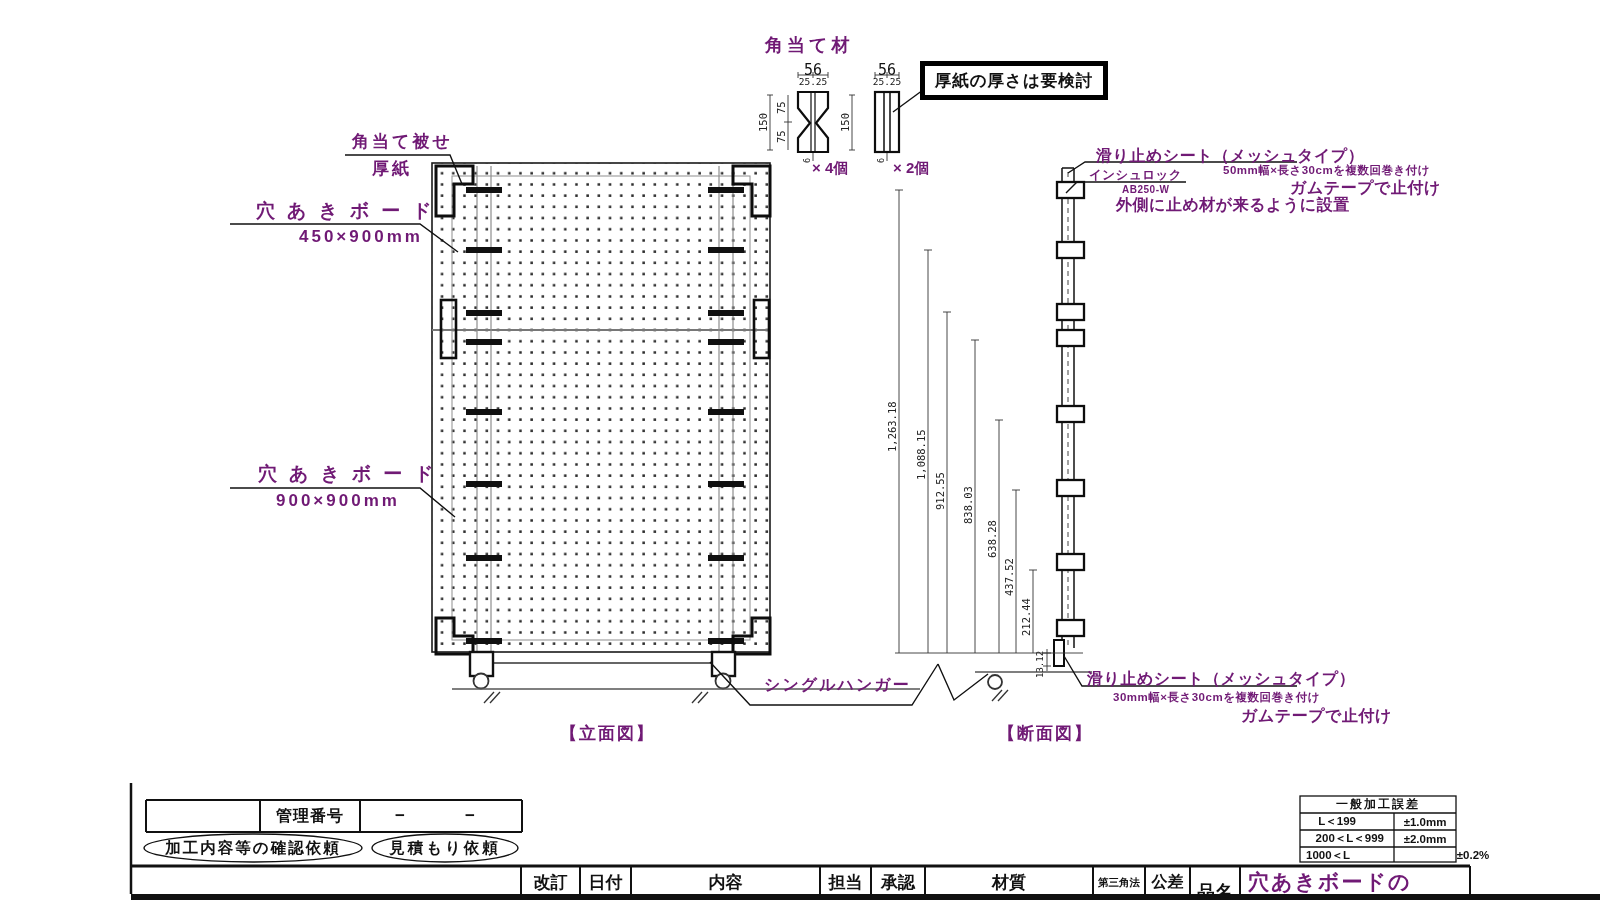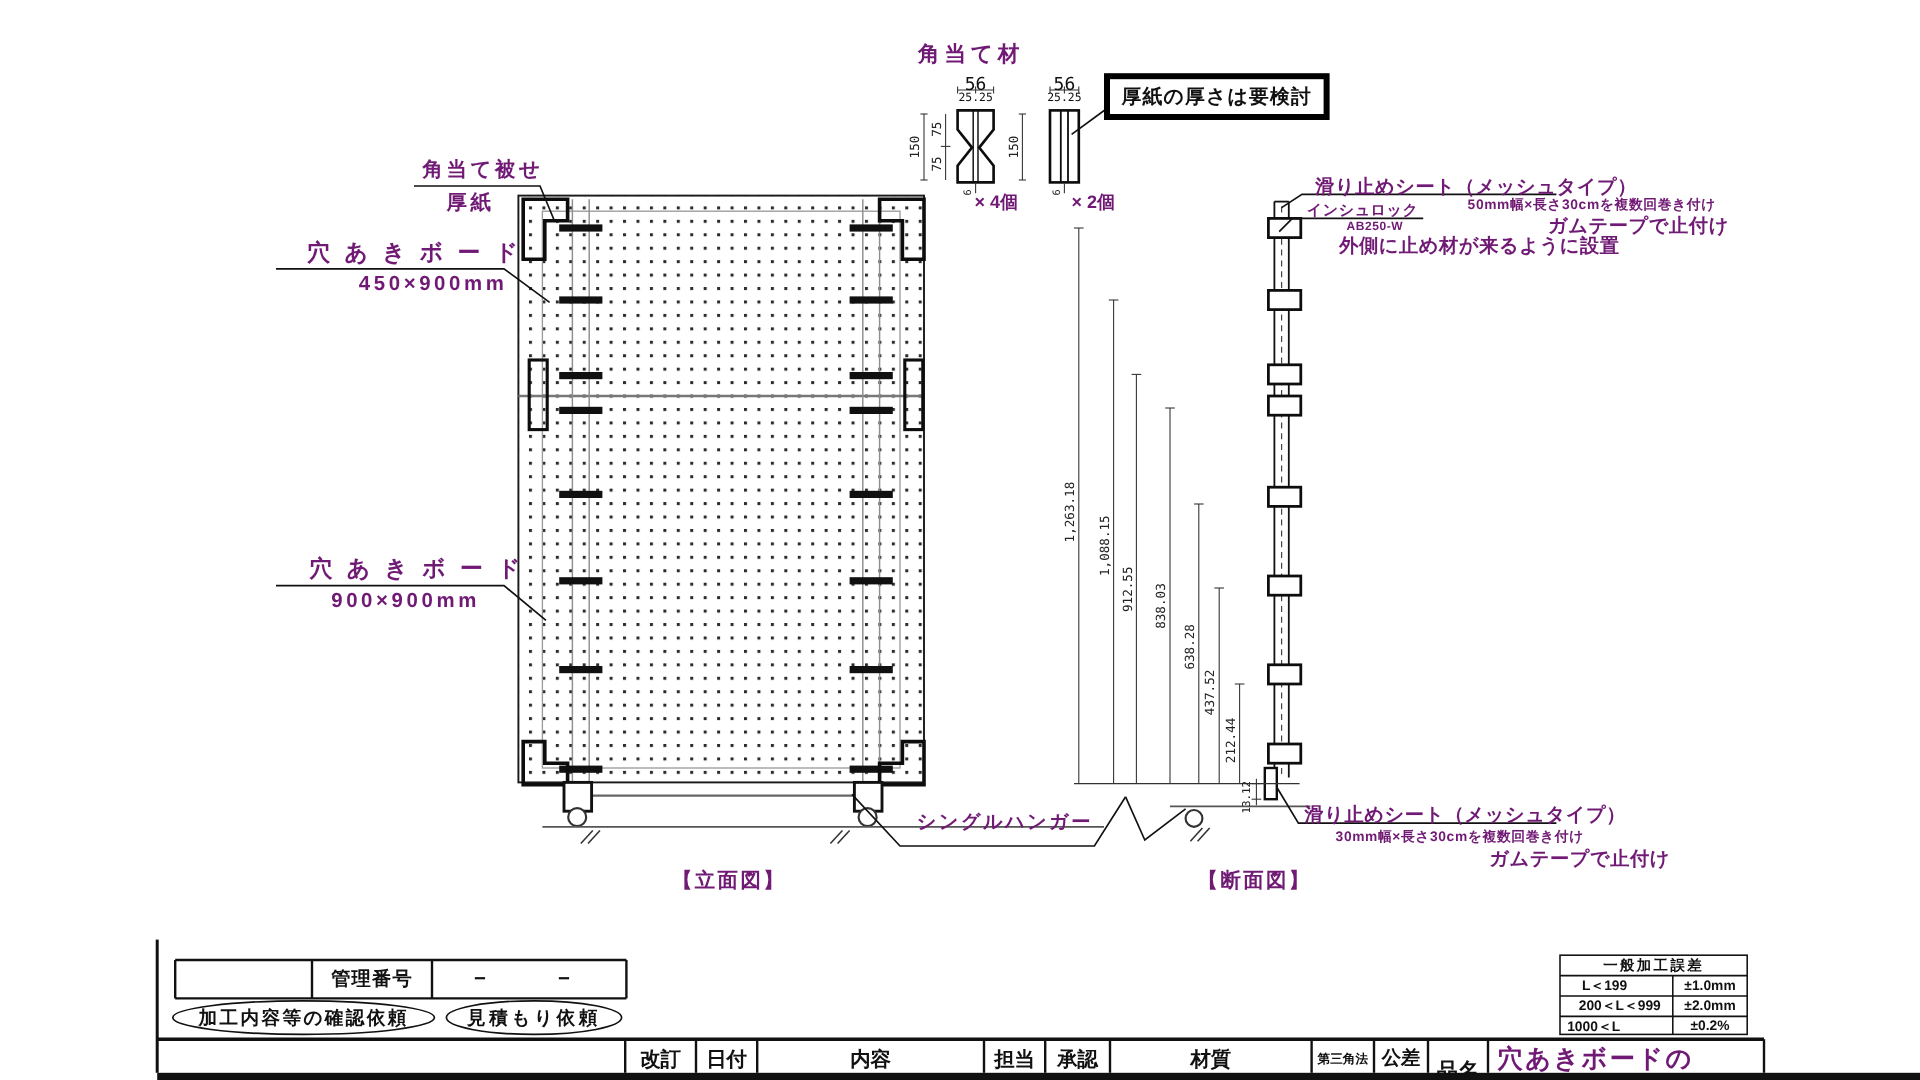--- a/index.html
+++ b/index.html
@@ -272,15 +272,15 @@
 <div class="c jp" style="left:1145px;top:869px;width:45px;height:26px;font-size:16px;">公差</div>
 <div class="c jp" style="left:1190px;top:881px;width:50px;height:22px;font-size:18px;">品名</div>
 <span class="t jp" style="left:1248px;top:868px;font-size:21px;letter-spacing:2px;">穴あきボードの</span>
 
 <div class="c jp" style="left:1300px;top:797px;width:156px;height:15px;font-size:12px;letter-spacing:2px;">一般加工誤差</div>
 <div class="c jp" style="left:1272px;top:814px;width:84px;height:15px;font-size:11.5px;justify-content:flex-end;">L＜199</div>
 <div class="c jp" style="left:1394px;top:814px;width:62px;height:15px;font-size:11.5px;">±1.0mm</div>
 <div class="c jp" style="left:1300px;top:831px;width:84px;height:15px;font-size:11.5px;justify-content:flex-end;">200＜L＜999</div>
 <div class="c jp" style="left:1394px;top:831px;width:62px;height:15px;font-size:11.5px;">±2.0mm</div>
 <div class="c jp" style="left:1306px;top:848px;width:84px;height:14px;font-size:11.5px;justify-content:flex-start;">1000＜L</div>
-<div class="c jp" style="left:1394px;top:848px;width:62px;height:14px;font-size:11.5px;">±0.2%</div>
+<div class="c jp" style="left:1394px;top:848px;width:62px;height:14px;font-size:11.5px;padding-left:48px;">±0.2%</div>
 
 </div>
 
 </body></html>

